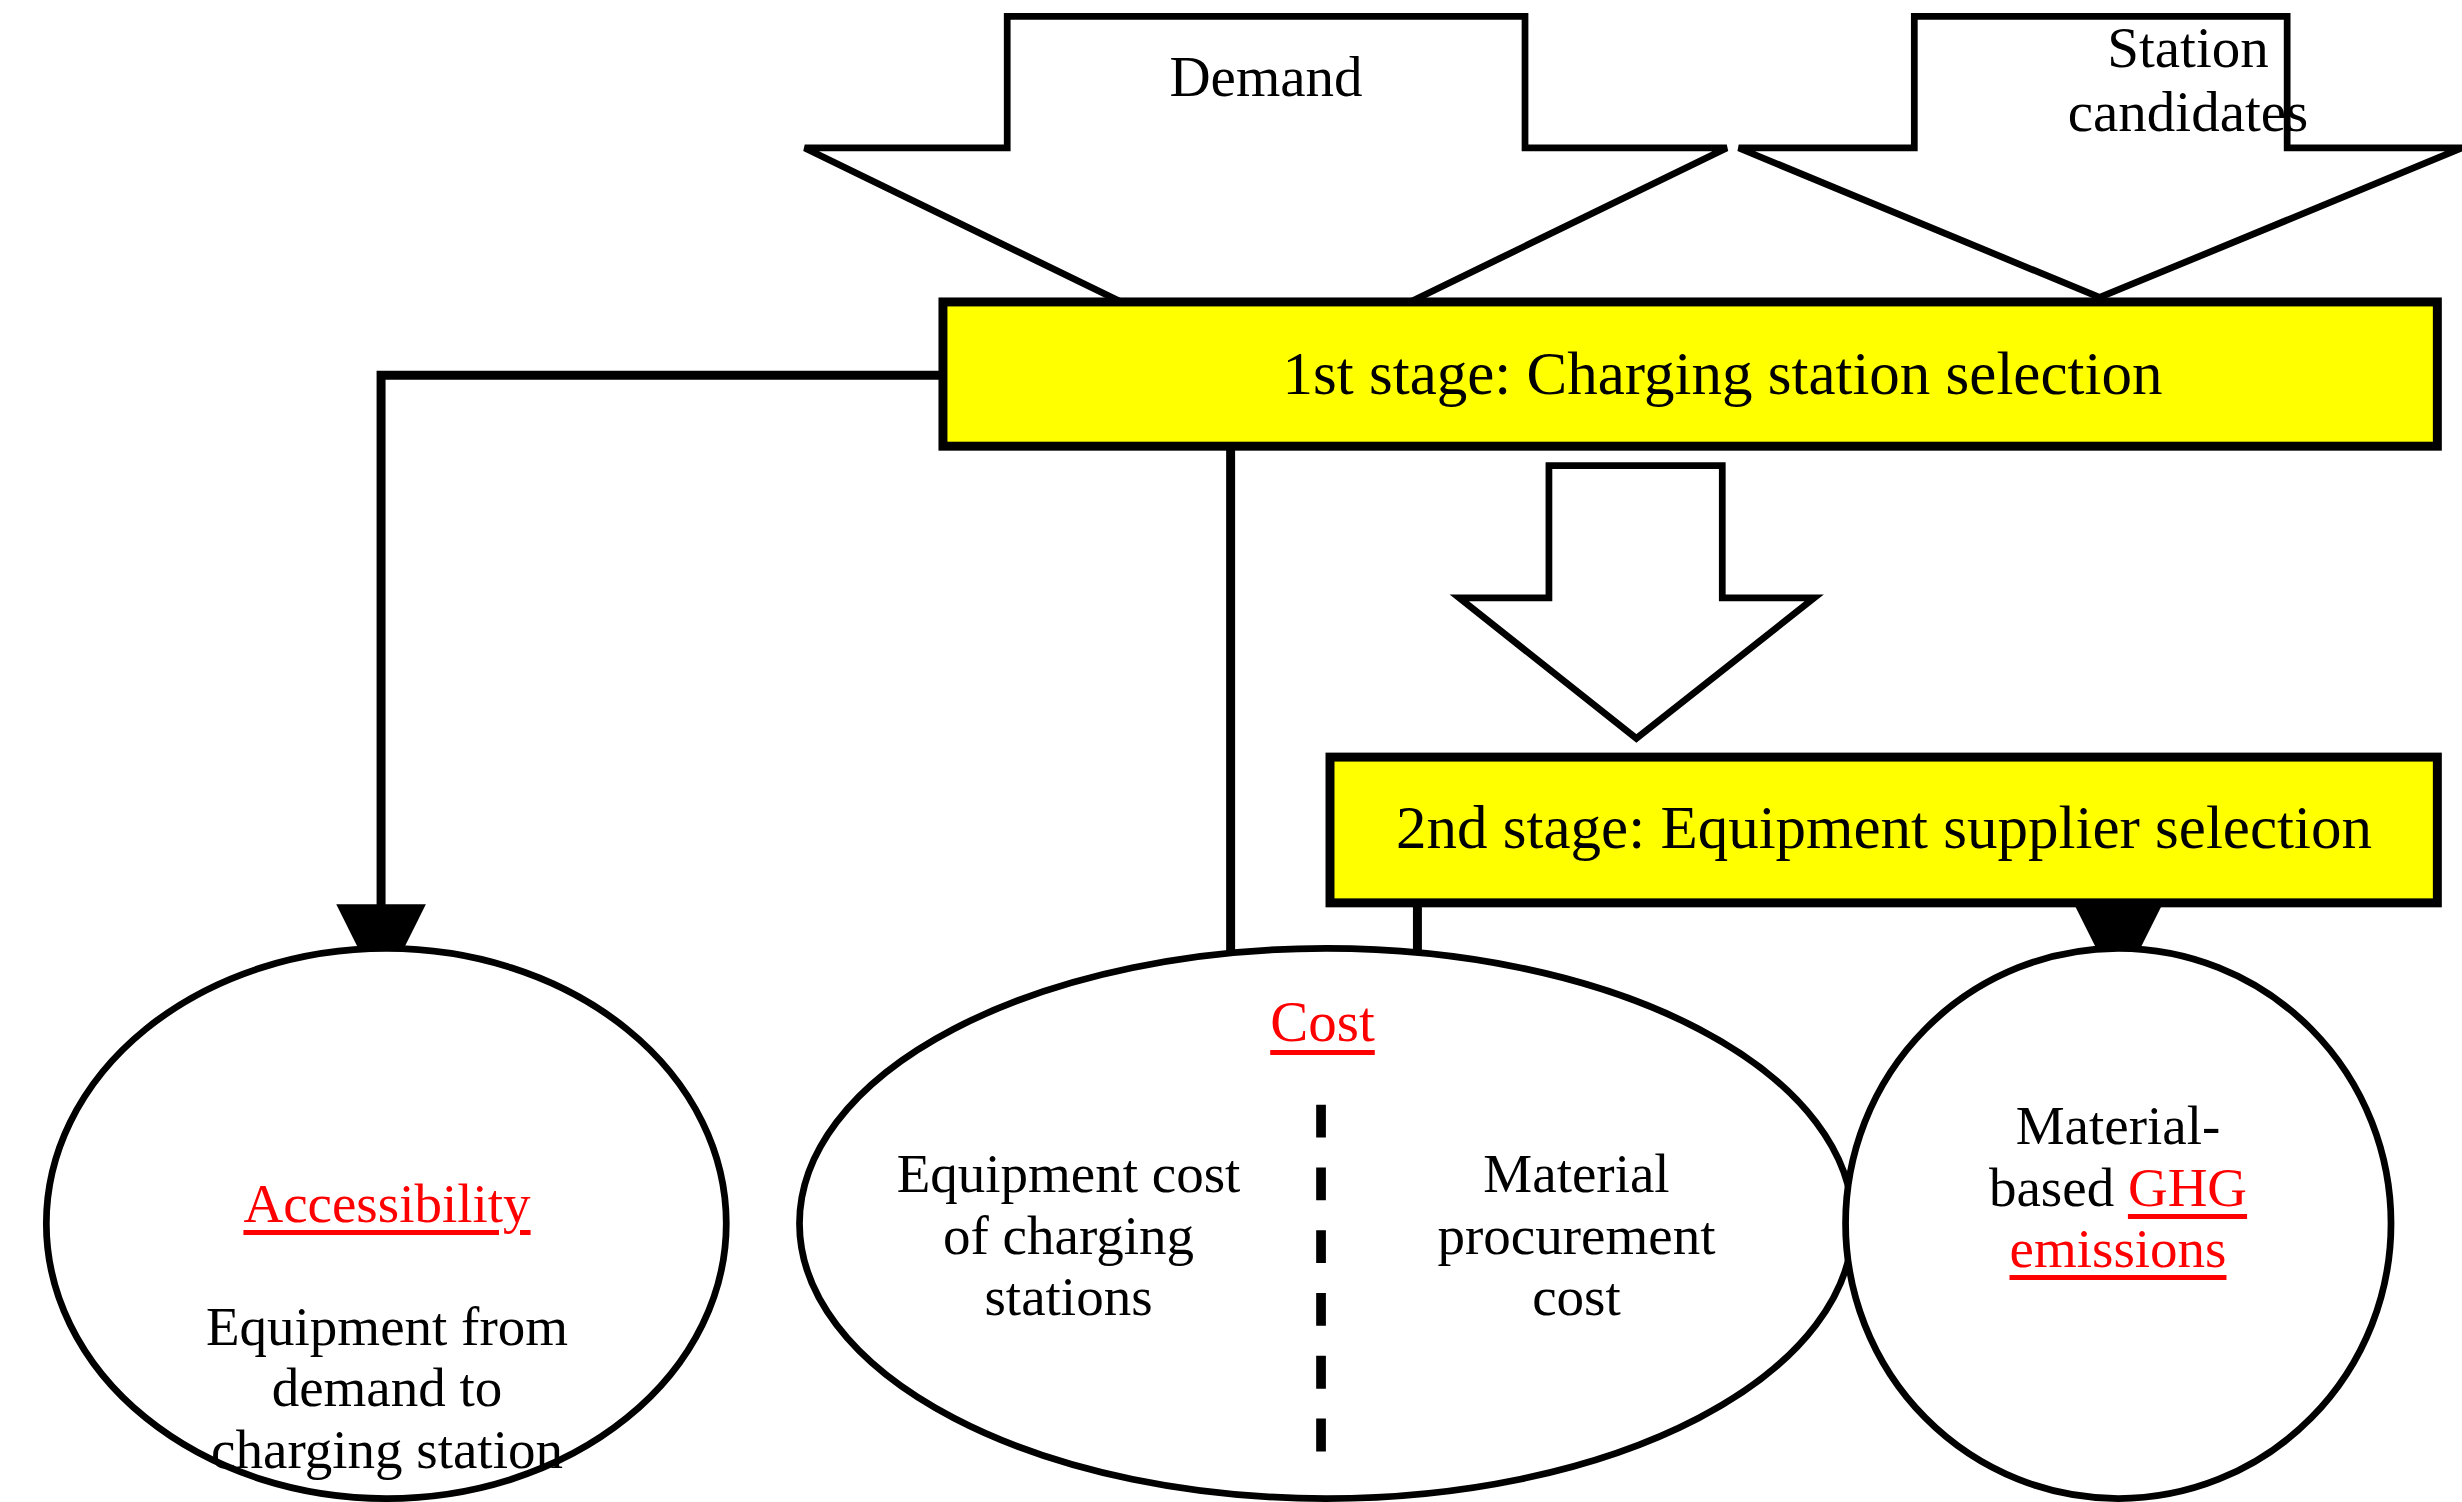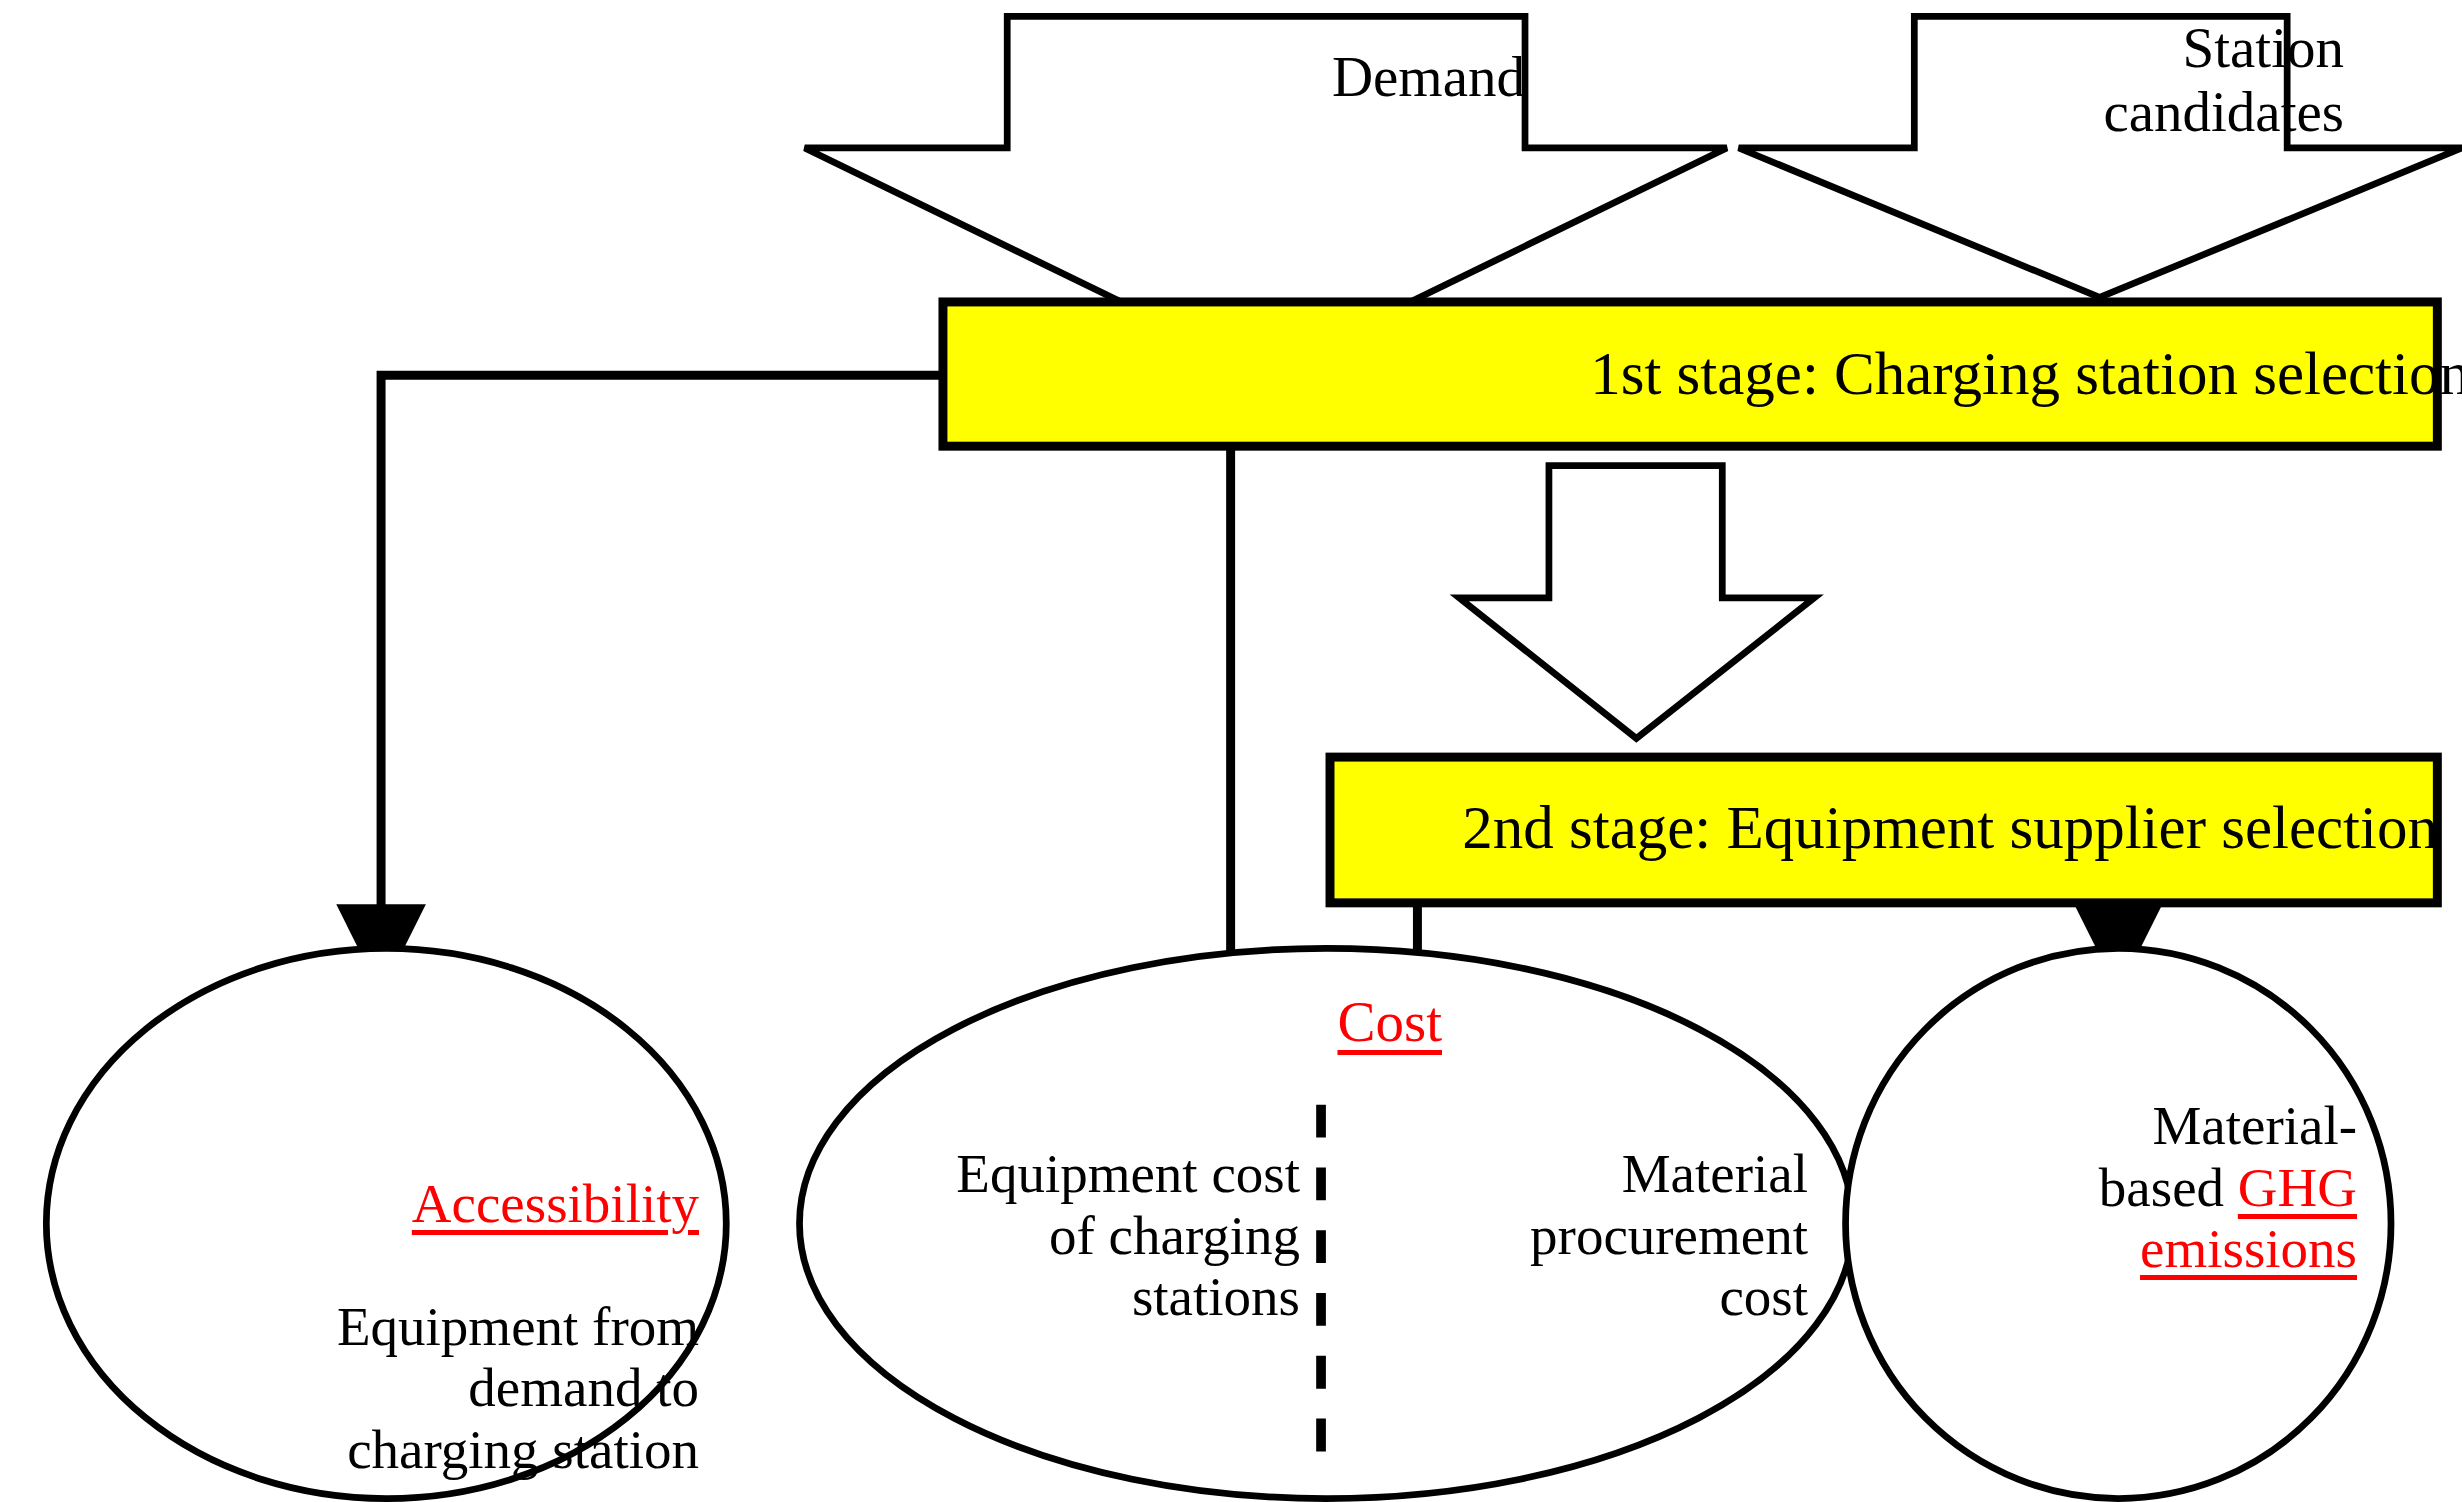--- a/index.html
+++ b/index.html
@@ -20,21 +20,21 @@
   svg.layer {
     position: absolute;
     left: 0;
     top: 0;
     width: 2462px;
     height: 1503px;
     overflow: visible;
   }
   .lbl {
     position: absolute;
-    text-align: right;
+    text-align: center;
     color: #000000;
     line-height: 1.12;
     white-space: pre-line;
     font-family: "Liberation Serif", "DejaVu Serif", serif;
   }
   .arrow-label {
     font-size: 57px;
   }
   .stage-label {
     font-size: 61px;
@@ -92,21 +92,21 @@
     <ellipse cx="1775" cy="1637" rx="705" ry="368" fill="#ffffff" stroke="#000000" stroke-width="9"></ellipse>
 
     <line x1="1768" y1="1478" x2="1768" y2="1950" stroke="#000000" stroke-width="13" stroke-dasharray="44 40"></line>
 
     <ellipse cx="2835" cy="1637" rx="365" ry="368" fill="#ffffff" stroke="#000000" stroke-width="9"></ellipse>
 
   </svg>
 
   <div class="lbl arrow-label" style="left:1007px; top:45px; width:518px;">Demand</div>
 
-  <div class="lbl arrow-label" style="left:1896px; top:16.4px; width:448px;">Station
+  <div class="lbl arrow-label" style="left:1964px; top:16.4px; width:448px;">Station
 candidates</div>
 
   <div class="lbl stage-label" style="left:975px; top:340px; width:1495px;">1st stage: Charging station selection</div>
 
 
   <div class="lbl stage-label" style="left:1330px; top:794px; width:1108px;">2nd stage: Equipment supplier selection</div>
 
   <div class="lbl cost-label" style="left:1203px; top:990px; width:239px;">Cost</div>
 
   <div class="lbl node-label" style="left:75px; top:1111px; width:624px;">

